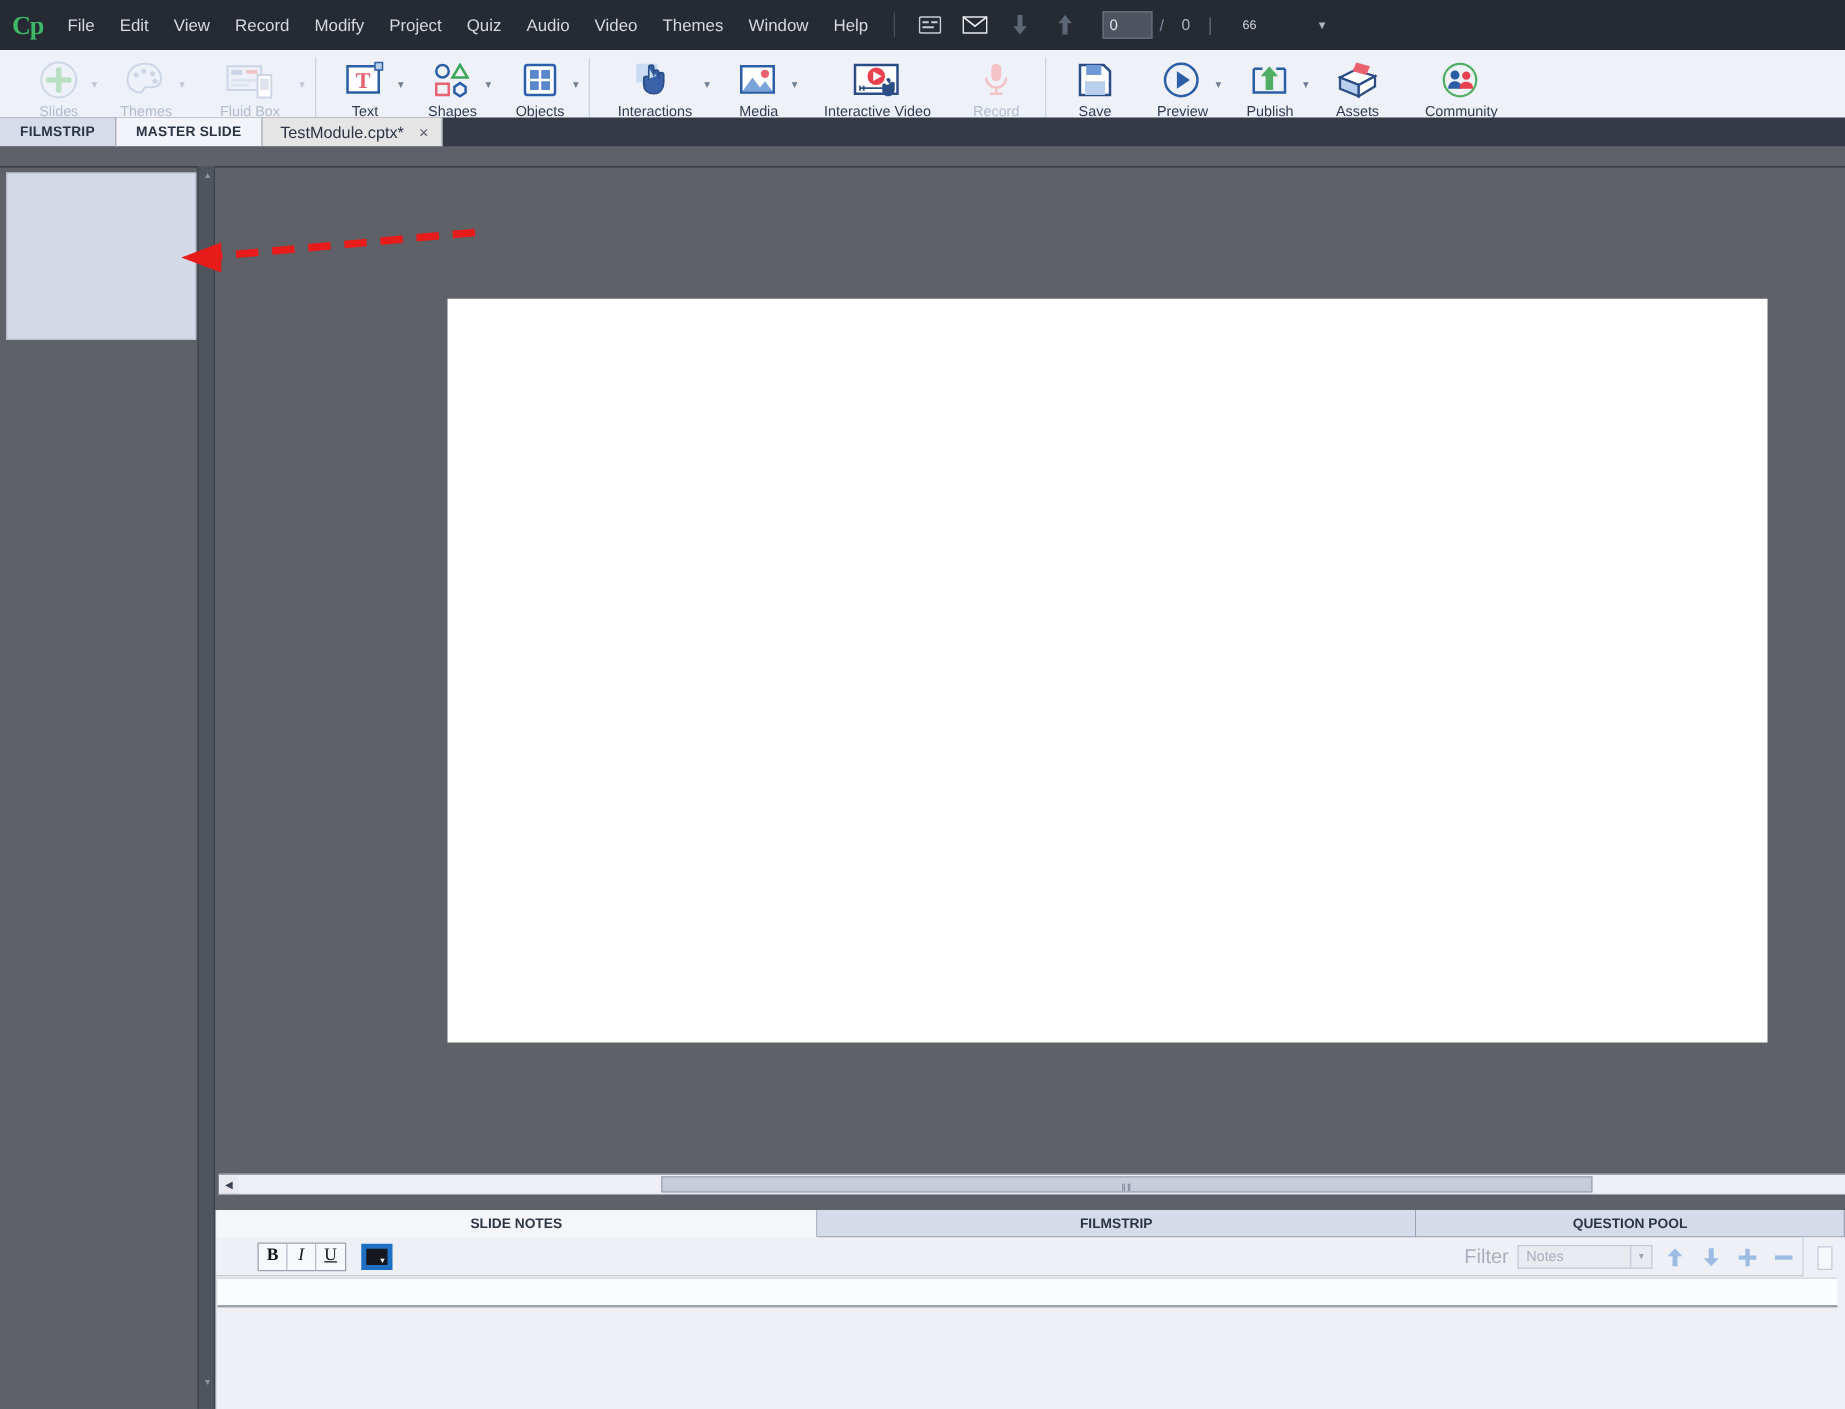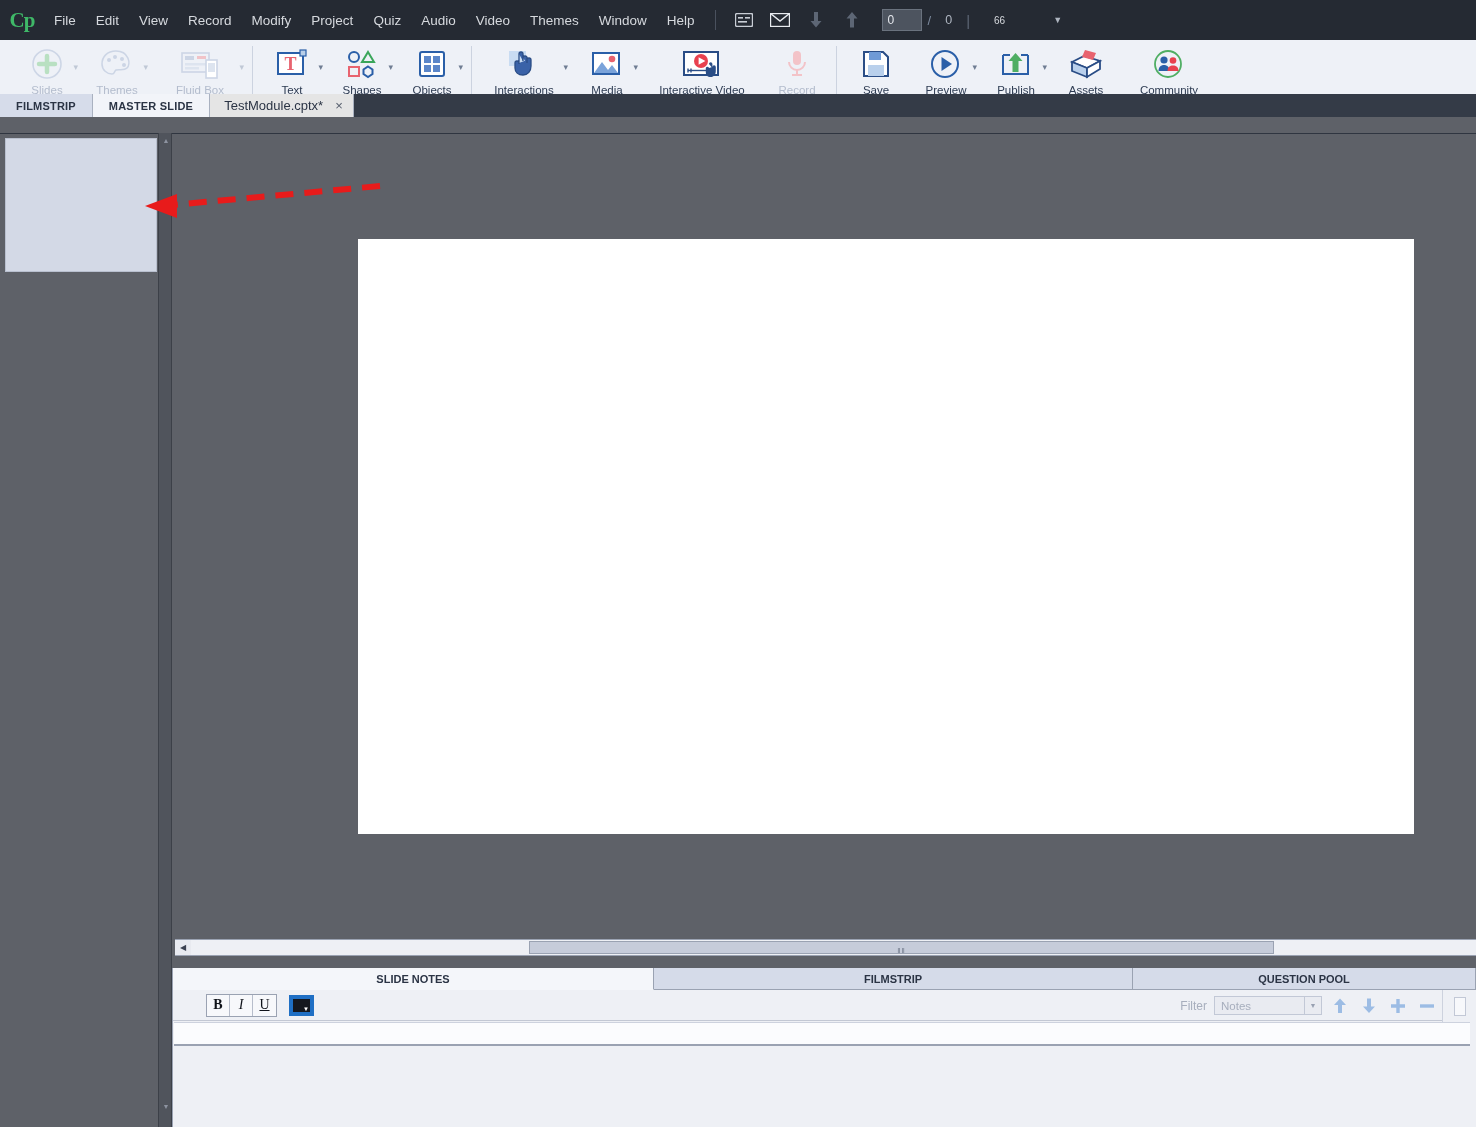--- a/index.html
+++ b/index.html
@@ -208,21 +208,21 @@
     position: relative;
   }
   #screen-caret {
     position: absolute; right: 1px; bottom: 0px;
     font-size: 6px; color: #ffffff;
   }
   #filter-wrap {
     position: absolute; right: 38px; top: 0; height: 31px;
     display: flex; align-items: center; gap: 7px;
   }
-  #filter-lbl { font-size: 12px; color: #a7aebd; }
+  #filter-lbl { font-size: 16px; color: #a7aebd; }
   #filter-sel {
     width: 108px; height: 19px; background: #e9ebf1;
     border: 1px solid #c2c8d6;
     display: flex; align-items: center;
     font-size: 11.5px; color: #a7aebd; padding-left: 6px;
     position: relative; cursor: default;
   }
   #filter-sel .dd {
     position: absolute; right: 0; top: 0; width: 17px; height: 17px;
     border-left: 1px solid #c2c8d6;

